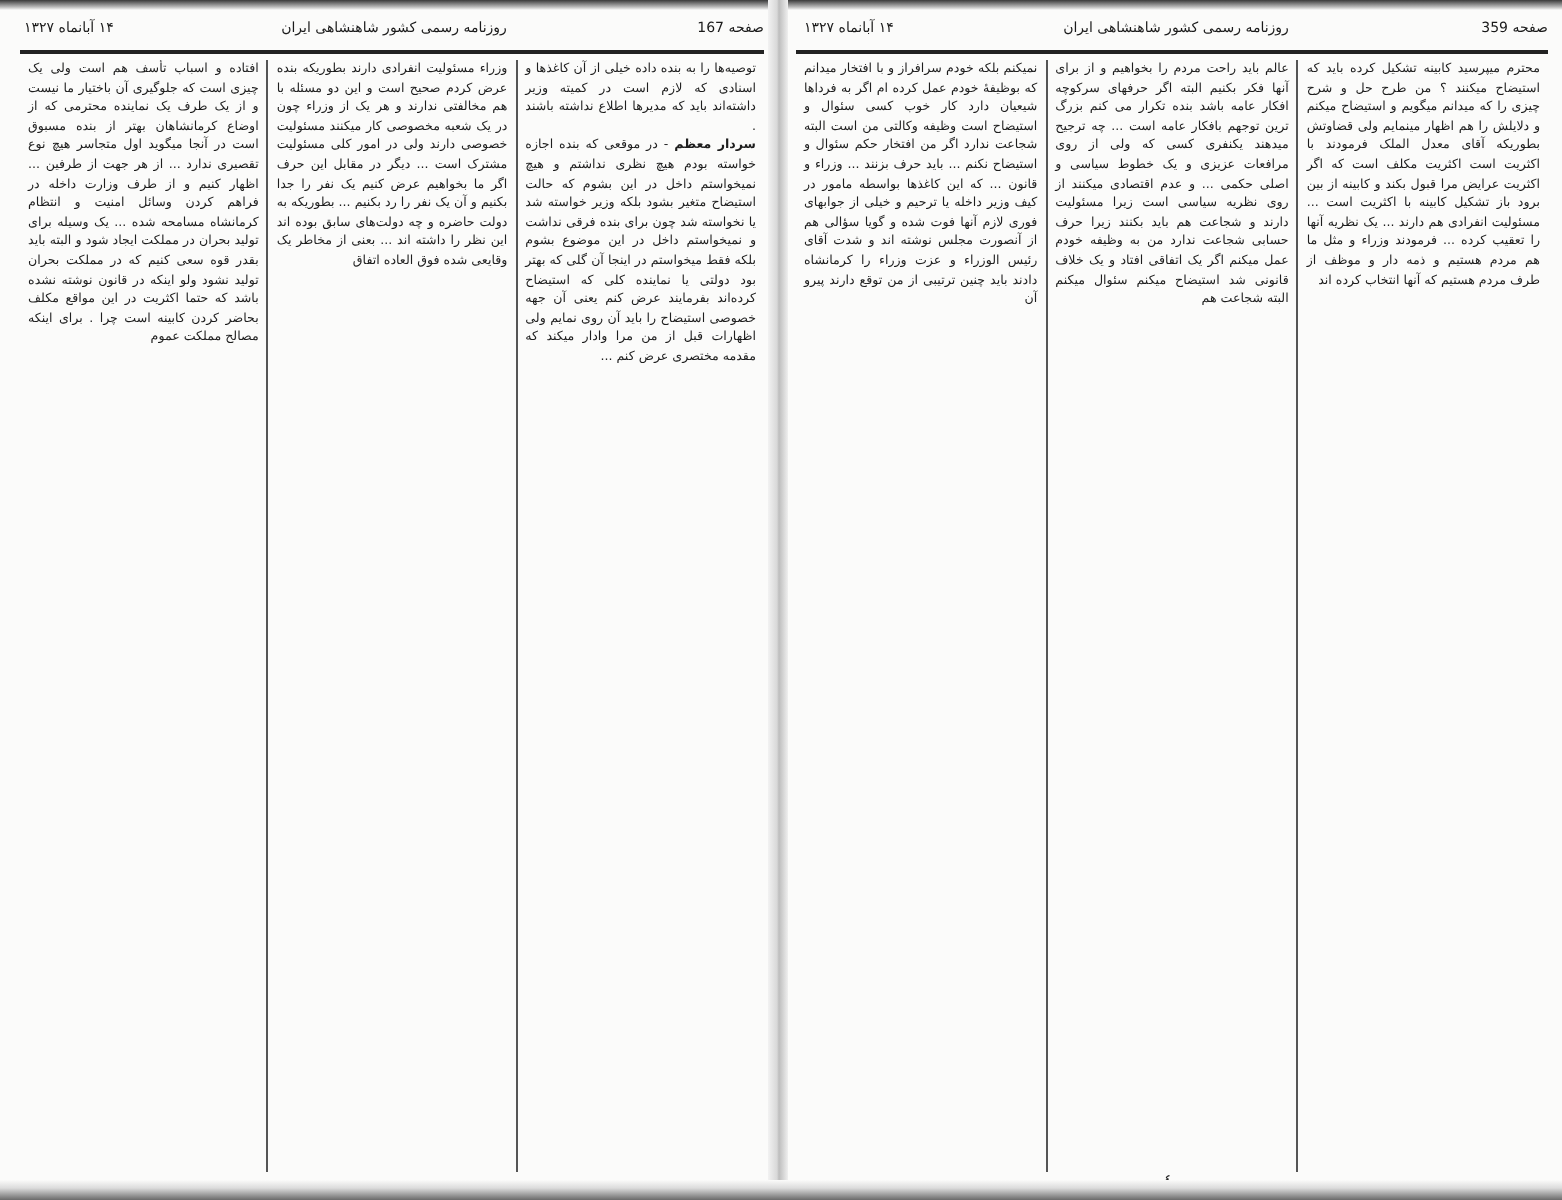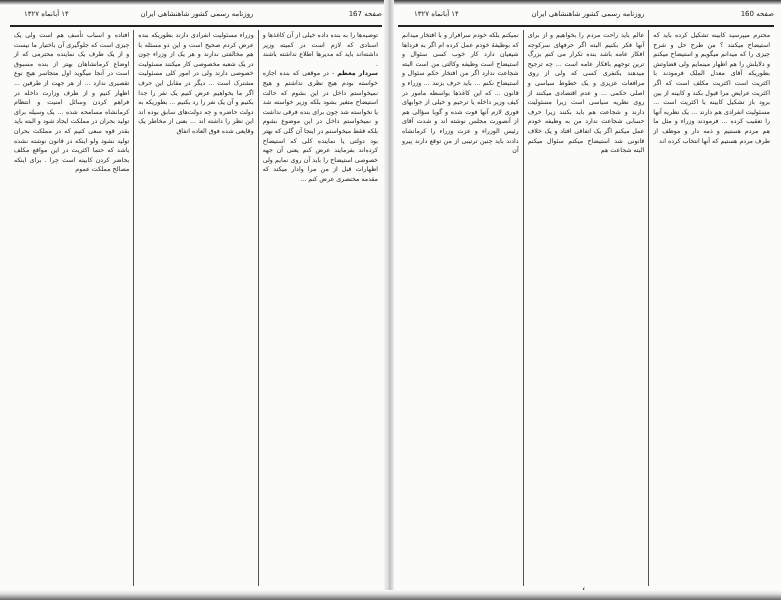--- a/index.html
+++ b/index.html
@@ -10,21 +10,21 @@
   .page.right { left:392px; width:389px; }
   .gutter { position:absolute; left:384px; top:0; width:10px; height:600px;
             background:linear-gradient(to right,#f2f2f2,#d8d8d8 45%,#bdbdbd 55%,#efefef); }
   .topshade { position:absolute; left:0; top:0; width:781px; height:5px;
               background:linear-gradient(to bottom,#3a3a3a,#bbbbbb 70%,#fbfbfa); }
   .botshade { position:absolute; left:0; top:590px; width:781px; height:10px;
               background:linear-gradient(to top,#6a6a6a,#dcdcdc 60%,#fbfbfa); }
   .header { position:absolute; top:10px; height:14px; font-size:7px; color:#1a1a1a; direction:rtl; }
   .header .pg { position:absolute; right:0; top:0; }
   .header .title { position:absolute; left:50%; transform:translateX(-50%); top:0; white-space:nowrap; }
-  .header .date { position:absolute; left:12px; top:0; }
+  .header .date { position:absolute; left:0; top:0; }
   .rule { position:absolute; top:25px; height:2px; background:#222; }
   .cols { position:absolute; top:30px; bottom:14px; display:flex; flex-direction:row-reverse; }
   .col { flex:1; padding:0 4px; overflow:hidden; direction:rtl; text-align:justify;
          font-size:6.3px; line-height:9.6px; color:#1e1e1e; border-left:1px solid #555; }
   .col:last-child { border-left:none; }
   .col p { margin:0; }
   .col .sub { font-weight:bold; }
   .pmark { position:absolute; bottom:6px; font-size:7px; color:#222; }
 </style>
 </head>
@@ -52,21 +52,21 @@
       <div class="col">
         <p>افتاده و اسباب تأسف هم است ولی یک چیزی است که جلوگیری آن باختیار ما نیست و از یک طرف یک نماینده محترمی که از اوضاع کرمانشاهان بهتر از بنده مسبوق است در آنجا میگوید اول متجاسر هیچ نوع تقصیری ندارد ... از هر جهت از طرفین ... اظهار کنیم و از طرف وزارت داخله در فراهم کردن وسائل امنیت و انتظام کرمانشاه مسامحه شده ... یک وسیله برای تولید بحران در مملکت ایجاد شود و البته باید بقدر قوه سعی کنیم که در مملکت بحران تولید نشود ولو اینکه در قانون نوشته نشده باشد که حتما اکثریت در این مواقع مکلف بحاضر کردن کابینه است چرا . برای اینکه مصالح مملکت عموم</p>
       </div>
     </div>
   </div>
 
   <div class="gutter"></div>
 
   <div class="page right">
     <div class="header" style="left:10px; width:372px;">
-      <span class="pg">صفحه 160</span>
+      <span class="pg">صفحه 359</span>
       <span class="title">روزنامه رسمی کشور شاهنشاهی ایران</span>
       <span class="date">۱۴ آبانماه ۱۳۲۷</span>
     </div>
     <div class="rule" style="left:6px; width:376px;"></div>
     <div class="cols" style="left:6px; width:376px;">
       <div class="col">
         <p>محترم میپرسید کابینه تشکیل کرده باید که استیضاح میکنند ؟ من طرح حل و شرح چیزی را که میدانم میگویم و استیضاح میکنم و دلایلش را هم اظهار مینمایم ولی قضاوتش بطوریکه آقای معدل الملک فرمودند با اکثریت است اکثریت مکلف است که اگر اکثریت عرایض مرا قبول بکند و کابینه از بین برود باز تشکیل کابینه با اکثریت است ... مسئولیت انفرادی هم دارند ... یک نظریه آنها را تعقیب کرده ... فرمودند وزراء و مثل ما هم مردم هستیم و ذمه دار و موظف از طرف مردم هستیم که آنها انتخاب کرده اند</p>
       </div>
       <div class="col">
         <p>عالم باید راحت مردم را بخواهیم و از برای آنها فکر بکنیم البته اگر حرفهای سرکوچه افکار عامه باشد بنده تکرار می کنم بزرگ ترین توجهم بافکار عامه است ... چه ترجیح میدهند یکنفری کسی که ولی از روی مرافعات عزیزی و یک خطوط سیاسی و اصلی حکمی ... و عدم اقتصادی میکنند از روی نظریه سیاسی است زیرا مسئولیت دارند و شجاعت هم باید بکنند زیرا حرف حسابی شجاعت ندارد من به وظیفه خودم عمل میکنم اگر یک اتفاقی افتاد و یک خلاف قانونی شد استیضاح میکنم سئوال میکنم البته شجاعت هم</p>

